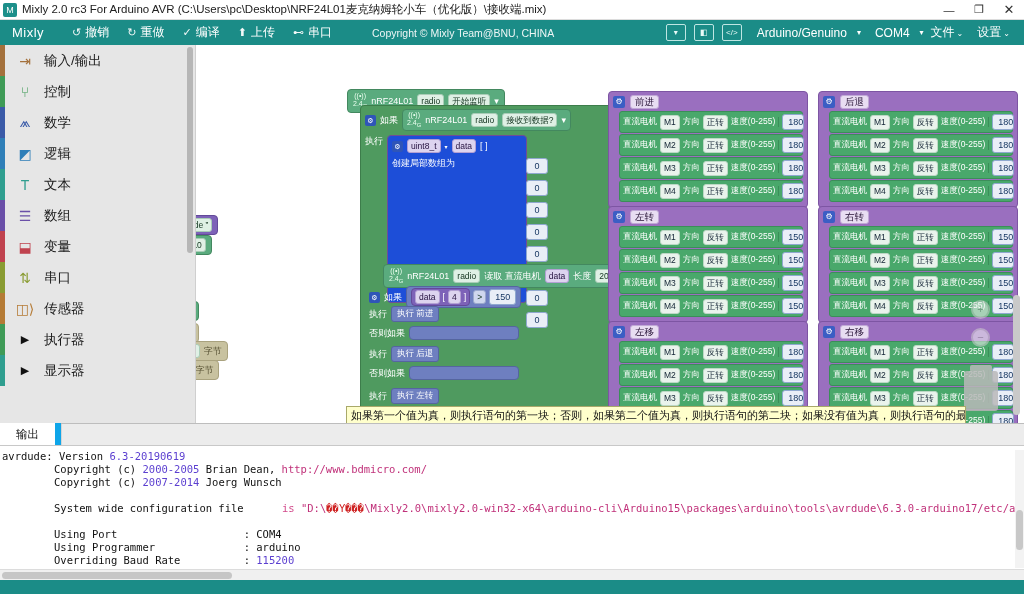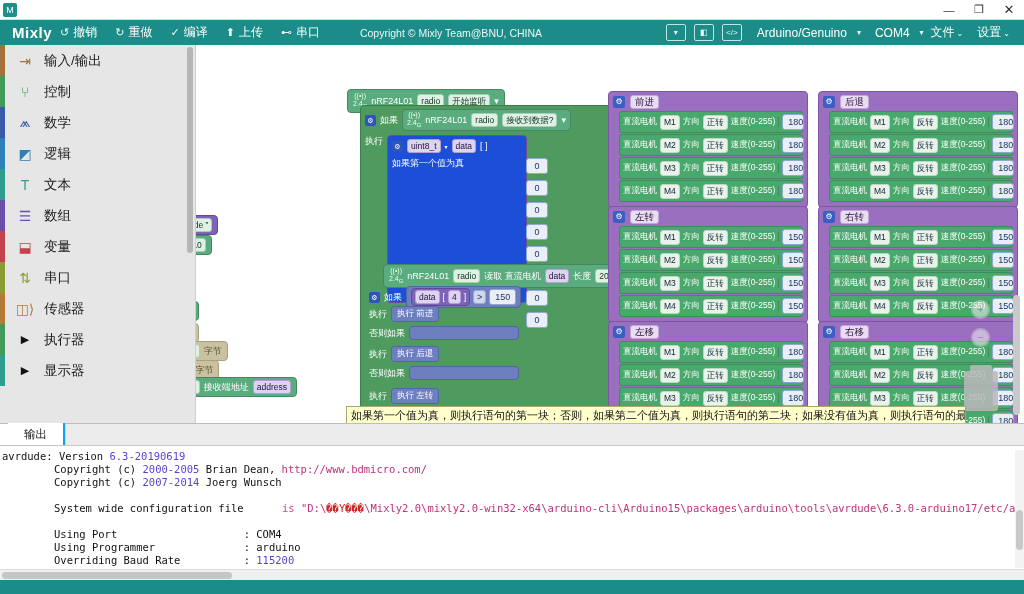--- a/index.html
+++ b/index.html
@@ -27,21 +27,21 @@
     width:30px;height:20px;display:flex;align-items:center;justify-content:center;
     font-size:11px;color:#333;
   }
   #titlebar .wbtn:last-child{ font-size:13px; }
 
   
   #toolbar{
     height:25px;background:#1b8c87;display:flex;align-items:center;
     color:#ffffff;position:relative;z-index:55;
   }
-  #toolbar .logo{ font-size:15px;font-weight:bold;margin:0 8px 0 12px;letter-spacing:.5px;}
+  #toolbar .logo{ font-size:13px;font-weight:normal;margin:0 28px 0 12px;letter-spacing:.5px;}
   #toolbar .mitem{
     font-size:12px;margin-right:18px;display:flex;align-items:center;gap:4px;white-space:nowrap;
   }
   #toolbar .mitem .gi{ font-size:11px;opacity:.95; }
   #toolbar .copy{ font-size:10.5px; margin-left:22px; opacity:.92; white-space:nowrap;}
   #toolbar .spacer{ flex:1 1 auto; }
   #toolbar .iconbtn{
     width:20px;height:17px;border:1.3px solid #bfe6e3;border-radius:2px;
     margin-right:8px;display:flex;align-items:center;justify-content:center;
     font-size:8px;color:#eafaf8;
@@ -168,21 +168,21 @@
   #cancelbtn{
     background:#efefef;border:1px solid #c0c0c0;border-radius:2px;
     font-size:10.5px;color:#222;padding:2px 7px;
   }
 
   
   #outpanel{ position:absolute;left:0;top:423px;width:1024px;height:171px;background:#ffffff;border-top:1px solid #bdbdbd;}
   #tabbar{ height:22px;display:flex;align-items:flex-end;background:#ffffff;border-bottom:1px solid #c8c8c8;}
   #tabbar .tab{
     height:22px;padding:0 16px;font-size:11.5px;color:#111;display:flex;align-items:center;
-    background:#ffffff;border-right:2px solid #0ea5e9;margin-left:8px;
+    background:#ffffff;border-right:6px solid #0ea5e9;
   }
   #tabbar .tabfill{ flex:1 1 auto;height:21px;background:#ececec;border-left:1px solid #d5d5d5;}
   #console{
     position:absolute;left:0;top:22px;width:1024px;height:124px;overflow:hidden;
     font-family:"DejaVu Sans Mono", monospace;font-size:10.5px;line-height:13px;color:#111;
     padding:4px 2px 0 2px;white-space:pre;
   }
   #console .ln{ display:block; }
   #console .num{ color:#5b3fd0; }
   #console .url{ color:#c0317a; }
@@ -193,20 +193,21 @@
   #outscrollh .thumb{ position:absolute;left:2px;top:2px;width:230px;height:7px;background:#c6c6c6;border-radius:4px;}
   #outscrollv{ position:absolute;right:0;top:26px;width:9px;height:118px;background:#f3f3f3;}
   #outscrollv .thumb{ position:absolute;left:1px;top:60px;width:7px;height:40px;background:#c8c8c8;border-radius:4px;}
   #statusbar{ position:absolute;left:0;bottom:0;width:1024px;height:14px;background:#1b8c87;}
 </style>
 </head>
 <body>
 
 <div id="titlebar">
   <div class="app-ico">M</div>
+  <div class="ttl">Mixly 2.0 rc3 For Arduino AVR (C:\Users\pc\Desktop\NRF24L01麦克纳姆轮小车（优化版）\接收端.mix)</div>
   <div class="wbtns">
     <div class="wbtn">—</div>
     <div class="wbtn">❐</div>
     <div class="wbtn">✕</div>
   </div>
 </div>
 
 <div id="toolbar">
   <div class="logo">Mixly</div>
 
@@ -296,28 +297,20 @@
         <span>度设为</span>
         <span class="tealfld">8</span>
         <span>字节</span>
       </div>
     </div>
     <div class="blk" style="left:155px;top:315px;">
       <div class="nrf" style="background:#c8c2a0;border-color:#a9a27e;color:#5a5436;">
         <span>为</span>
         <span class="tealfld">20</span>
         <span>字节</span>
-      </div>
-    </div>
-    <div class="blk" style="left:150px;top:332px;">
-      <div class="nrf">
-        <span>道编号</span>
-        <span class="tealfld">1</span>
-        <span>接收端地址</span>
-        <span class="varchip">address</span>
       </div>
     </div>
 
     <div class="blk" style="left:347px;top:44px;">
       <div class="nrf">
         <span class="logo24">((•))<br>2.4<sub>G</sub></span>
         <span>nRF24L01</span>
         <span class="tealfld">radio</span>
         <span class="tealfld">开始监听</span>
         <span class="car">▾</span>
@@ -339,21 +332,21 @@
       <div class="ctlrow" style="align-items:flex-start;">
         <span>执行</span>
         <span class="purplebox" style="width:140px;height:168px;position:relative;padding:3px 4px;">
           <span style="display:flex;align-items:center;gap:4px;">
             <span class="gearblue">⚙</span>
             <span class="varchip">uint8_t</span>
             <span class="car" style="font-size:6px;">▾</span>
             <span class="varchip">data</span>
             <span style="font-size:9px;color:#fff;">[ ]</span>
           </span>
-          <span style="display:block;font-size:9px;color:#fff;margin-top:4px;">如果第一个值为真</span>
+          <span style="display:block;font-size:9px;color:#fff;margin-top:4px;">创建局部数组为</span>
           <span style="position:absolute;right:-22px;top:22px;display:flex;flex-direction:column;gap:6px;">
             <span class="numfld">0</span>
             <span class="numfld">0</span>
             <span class="numfld">0</span>
             <span class="numfld">0</span>
             <span class="numfld">0</span>
             <span class="numfld">0</span>
             <span class="numfld">0</span>
             <span class="numfld">0</span>
           </span>

